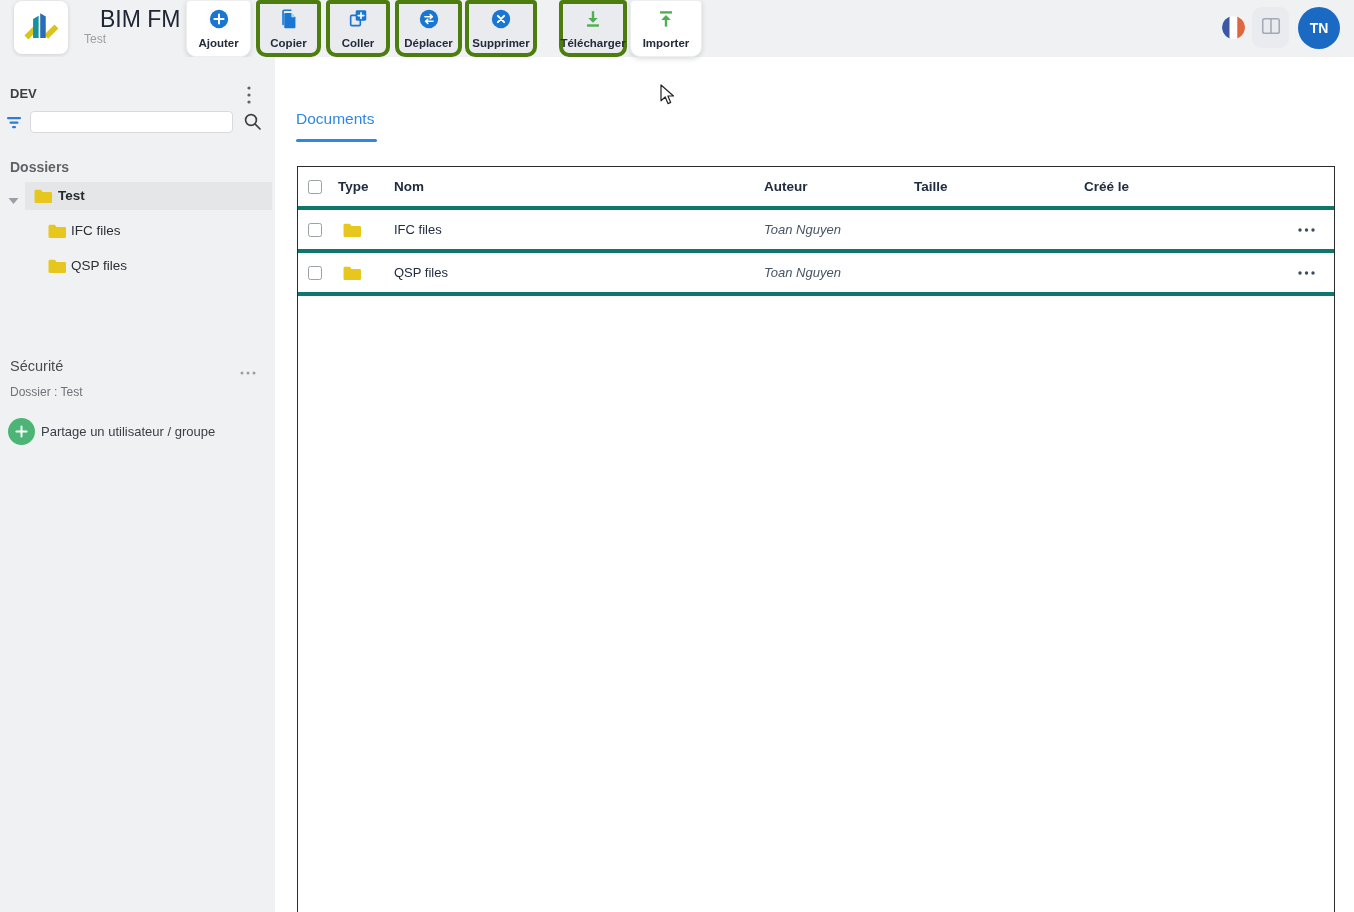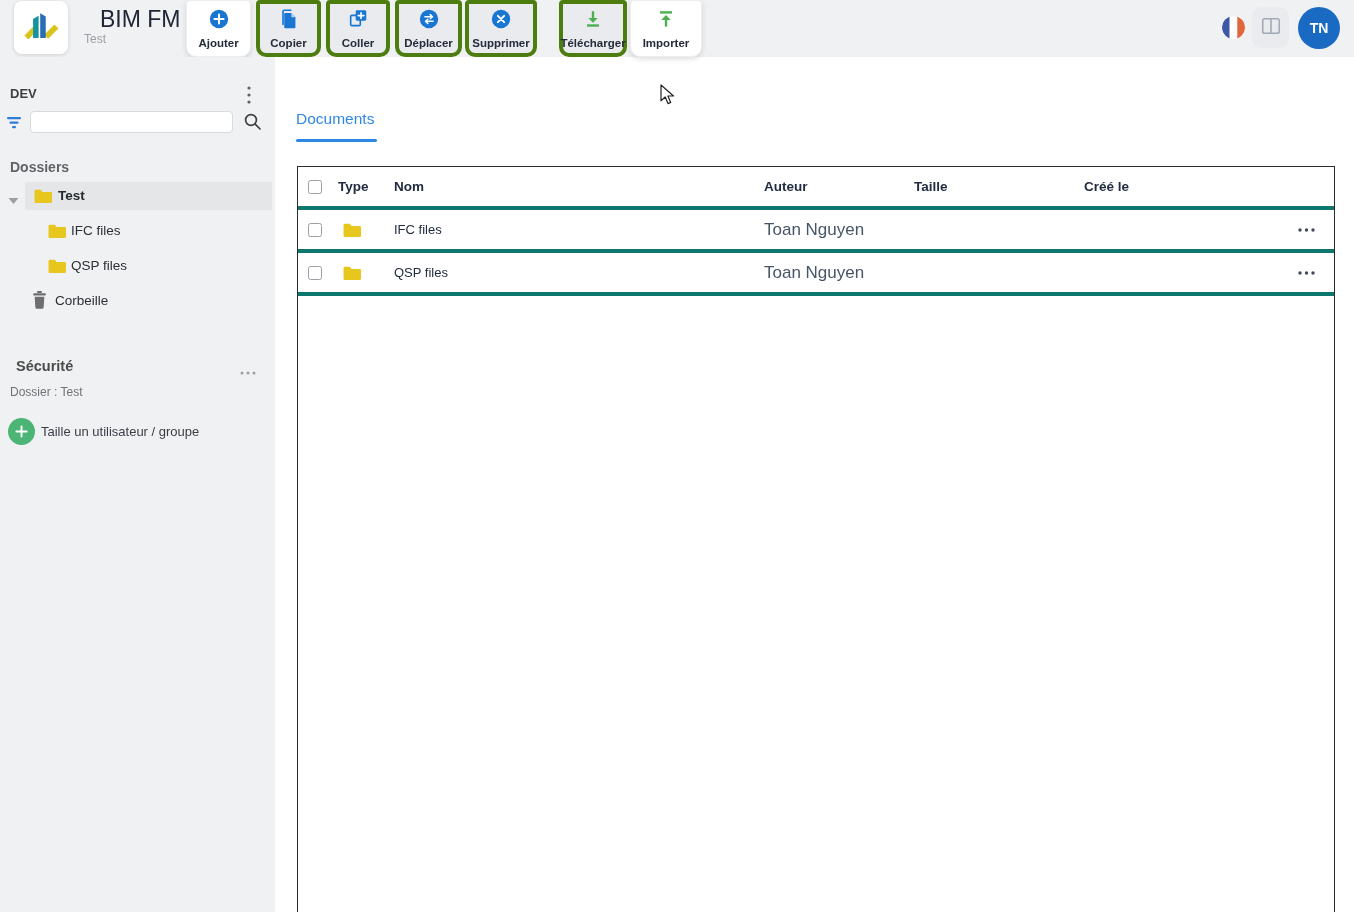--- a/index.html
+++ b/index.html
@@ -37,21 +37,21 @@
   .search-input { position:absolute; left:30px; top:54px; width:203px; height:22px; background:#fff;
     border:1px solid #d8dadd; border-radius:4px; font-size:12px; padding:0 6px; outline:none; }
   .search-btn { position:absolute; left:243px; top:55px; cursor:pointer; }
   .folders-heading { position:absolute; left:10px; top:102px; font-size:14px; font-weight:700; color:#5f6368; }
 
   .tree-item { position:absolute; left:0; width:275px; height:30px; cursor:pointer; }
   .tree-item.selected .hl { position:absolute; left:25px; right:3px; top:0; height:28px; background:#e5e6e8; }
   .tree-label { position:absolute; font-size:13.5px; color:#2b2f36; top:6px; }
   .tree-label.bold { font-weight:700; color:#24292e; }
 
-  .sec-heading { position:absolute; left:16px; top:301px; font-size:14.5px; font-weight:700; color:#4b4b4b; }
+  .sec-heading { position:absolute; left:10px; top:301px; font-size:14.5px; font-weight:400; color:#4b4b4b; }
   .sec-kebab { position:absolute; left:239px; top:305px; cursor:pointer; }
   .sec-sub { position:absolute; left:10px; top:328px; font-size:12px; color:#6f7379; }
   .add-user { position:absolute; left:0; top:361px; width:275px; height:32px; cursor:pointer; }
   .add-user .plus-circle { position:absolute; left:8px; top:0; width:27px; height:27px; border-radius:50%;
     background:#4cb575; display:flex; align-items:center; justify-content:center; }
   .add-user .au-label { position:absolute; left:41px; top:6px; font-size:13px; color:#3a3f46; }
 
   
   .main { position:absolute; left:275px; top:73px; width:1030px; height:855px; background:#fff; }
   .tab { position:absolute; left:21px; top:37px; font-size:15.5px; color:#2f87e4; cursor:pointer; }
@@ -62,21 +62,21 @@
   .t-row { display:flex; align-items:center; height:43px; border-bottom:4px solid #0f766e; }
   .col-cb { width:40px; padding-left:10px; }
   .col-type { width:56px; }
   .col-name { width:370px; }
   .col-author { width:150px; }
   .col-size { width:145px; }
   .col-created { flex:1;margin-left:25px; }
   .col-actions { width:56px; display:flex; justify-content:center; }
   .th { font-size:13.5px; font-weight:700; color:#222c40; }
   .cell-name { font-size:13px; color:#222c40; }
-  .cell-author { font-size:17px; color:#475569; }
+  .cell-author { font-size:13px; color:#475569;font-style:italic; }
   .checkbox { display:block; width:14px; height:14px; border:1.5px solid #9aa0a6; border-radius:2.5px; background:#fff; cursor:pointer; }
   .row-kebab { cursor:pointer; display:flex; }
   .type-folder { margin-left:4px; display:flex; }
 
   .cursor { position:absolute; left:660px; top:84px; pointer-events:none; }
 </style>
 </head>
 <body>
 
 <div class="topbar">
@@ -248,49 +248,39 @@
 
   <div class="tree-item" style="top:195px;">
     <span class="abs" style="left:47px;top:5px;">
       <svg width="21" height="17" viewBox="0 0 22 18">
           <path d="M1.5 4.5A1.5 1.5 0 0 1 3 3h5.2L10 5.2h8.5A1.5 1.5 0 0 1 20 6.7v8.8a1.5 1.5 0 0 1-1.5 1.5H3a1.5 1.5 0 0 1-1.5-1.5z" fill="#e7c61e"></path>
         </svg>
     </span>
     <span class="tree-label" style="left:71px;">QSP files</span>
   </div>
 
-  <div class="tree-item" style="top:230px;">
-    <span class="abs" style="left:31px;top:3px;">
-      <svg width="17" height="20" viewBox="0 0 20 22">
-          <rect x="7" y="0.5" width="6" height="2.4" rx="1.2" fill="#6e6e6e"></rect>
-          <rect x="2.5" y="3.2" width="15" height="2.5" rx="1.2" fill="#6e6e6e"></rect>
-          <path d="M4.3 7.2h11.4l-0.8 12.3a1.9 1.9 0 0 1-1.9 1.8H7a1.9 1.9 0 0 1-1.9-1.8z" fill="#6e6e6e"></path>
-        </svg>
-    </span>
-    <span class="tree-label" style="left:55px;">Corbeille</span>
-  </div>
 
   <div class="sec-heading">Sécurité</div>
   <div class="sec-kebab">
     <span>
       <svg width="18" height="6" viewBox="0 0 18 6">
           <circle cx="3" cy="3" r="1.5" fill="#9e9e9e"></circle>
           <circle cx="9" cy="3" r="1.5" fill="#9e9e9e"></circle>
           <circle cx="15" cy="3" r="1.5" fill="#9e9e9e"></circle>
         </svg>
     </span>
   </div>
   <div class="sec-sub">Dossier : Test</div>
   <div class="add-user">
     <span class="plus-circle">
       <svg width="13" height="13" viewBox="0 0 14 14">
           <path d="M7 1.5v11M1.5 7h11" stroke="#fff" stroke-width="2.1" stroke-linecap="round"></path>
         </svg>
     </span>
-    <span class="au-label">Taille un utilisateur / groupe</span>
+    <span class="au-label">Partage un utilisateur / groupe</span>
   </div>
 </div>
 
 <div class="main">
   <div class="tab">Documents</div>
   <div class="tab-underline"></div>
 
   <div class="doc-table">
 
     <div class="t-row">

